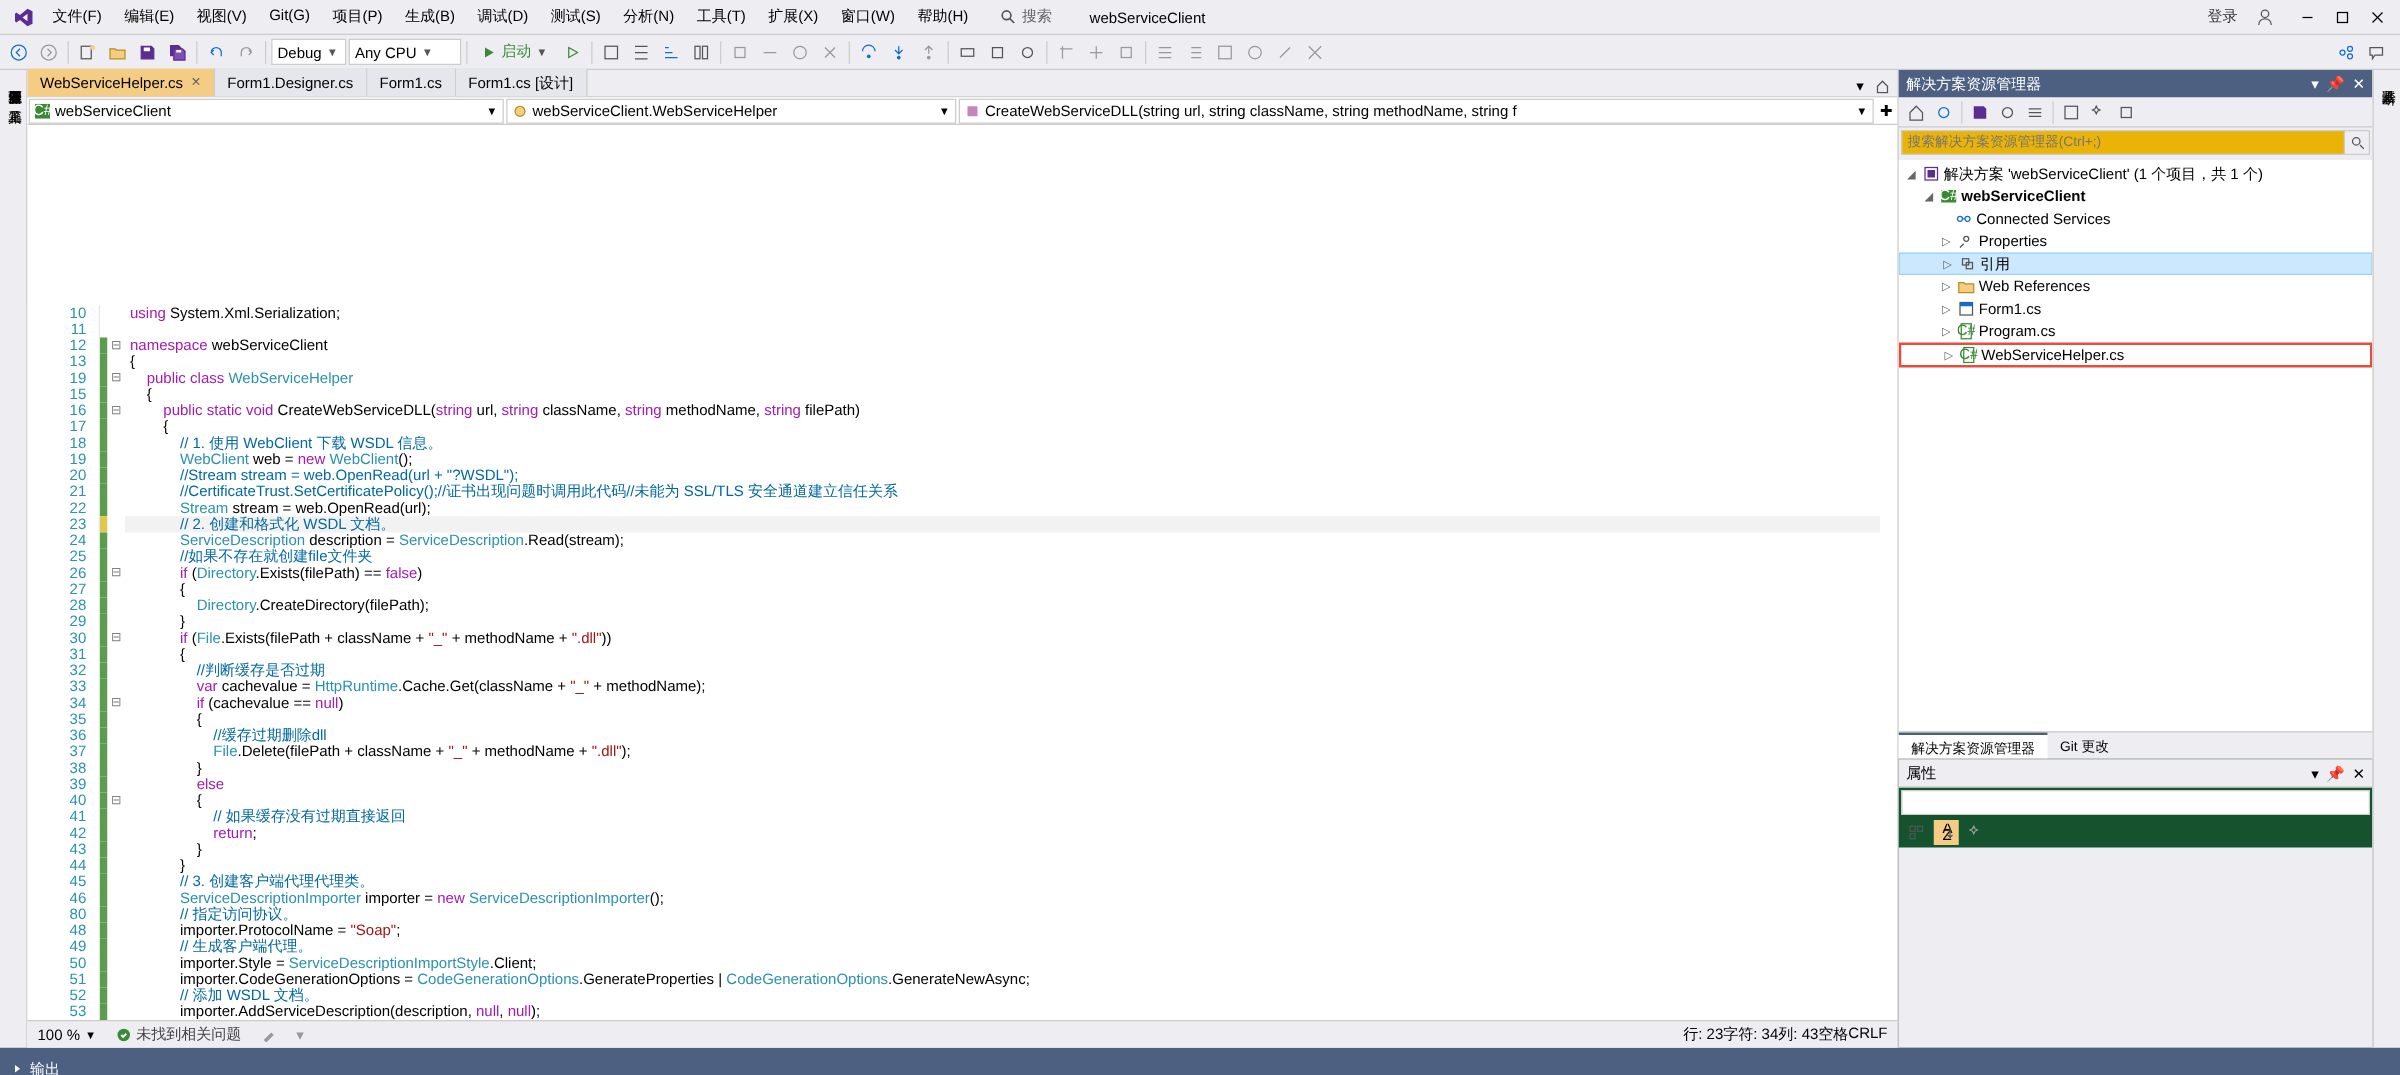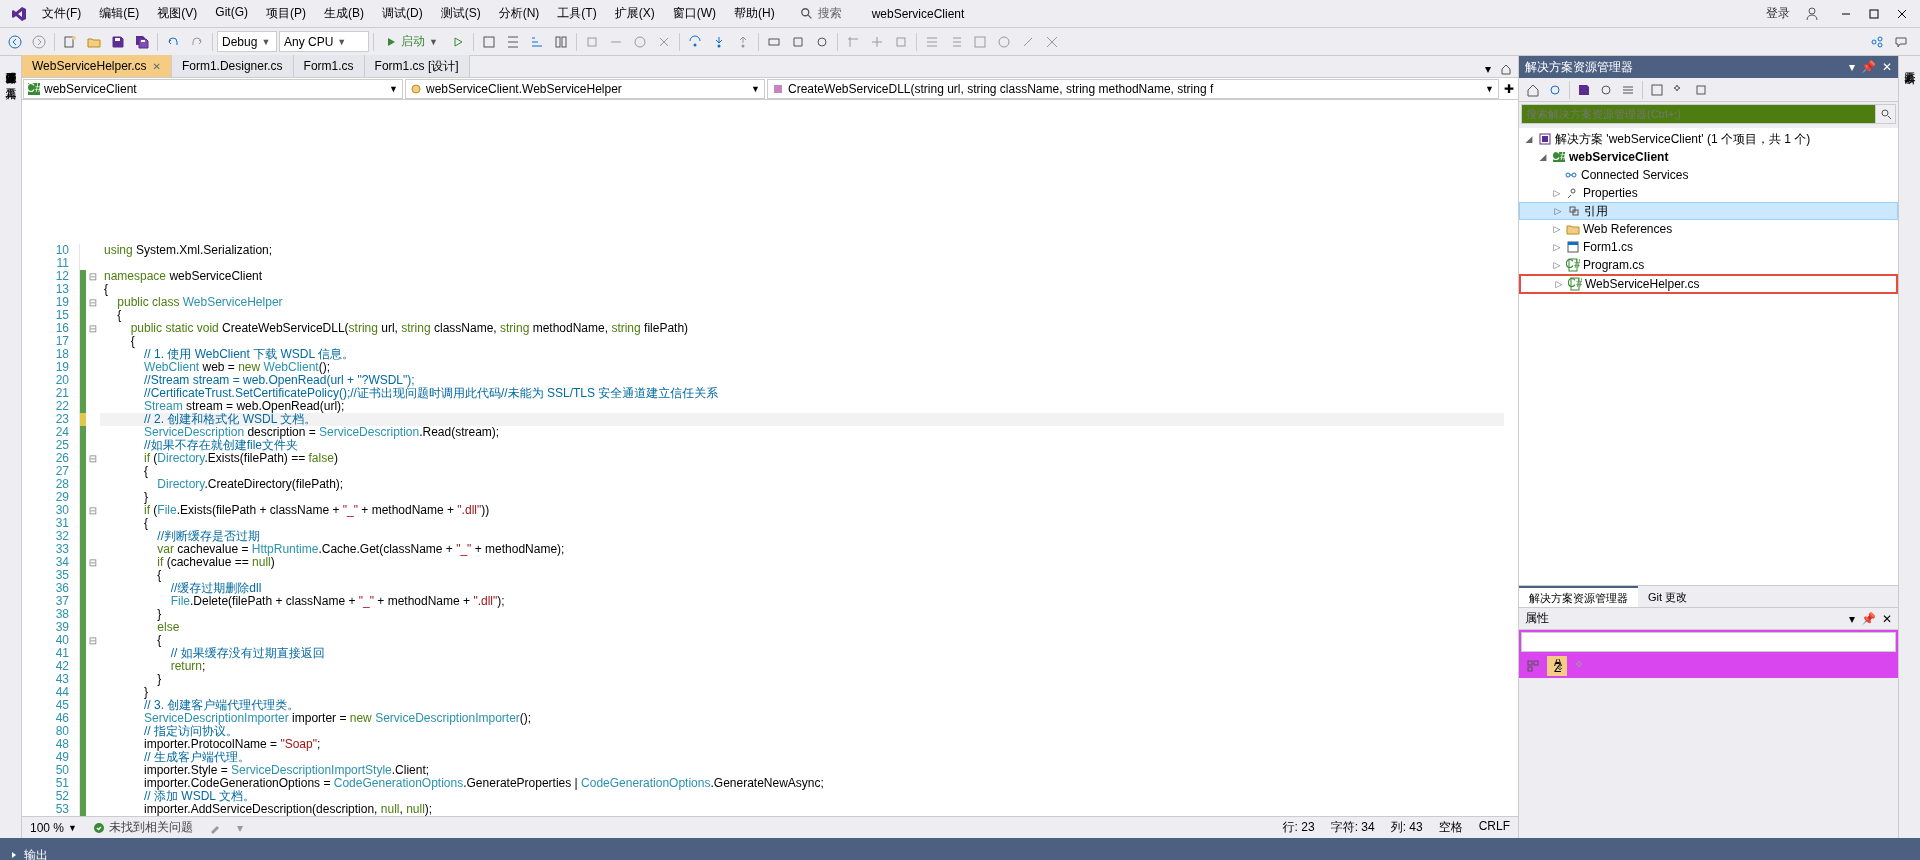--- a/index.html
+++ b/index.html
@@ -59,53 +59,53 @@
 .code { flex: 1; background: #fff; white-space: pre; color: #000; position: relative; }
 .code .line { height: 13px; padding-left: 4px; }
 .code .line.hl { background: #f2f2f2; }
 .track { width: 6px; background: #fff; }
 .track .tm { height: 13px; }
 .track .tm.g { background: #5a9e4d; }
 .track .tm.y { background: #e0c94a; }
 .scrollmap { width: 14px; background: #f5f5f5; border-left: 1px solid #ddd; position: relative; }
 .scrollmap .thumb { position: absolute; left: 2px; right: 2px; background: #c2c3c9; }
 
-.kw { color: #4d7c0f; }
+.kw { color: #a21caf; }
 .type { color: #2b91af; }
 .str { color: #a31515; }
 .com { color: #0369a1; }
 
 .ed-status { height: 22px; background: #eeeef2; border-top: 1px solid #ccc; display: flex; align-items: center; padding: 0 8px; font-size: 11px; gap: 16px; }
 .ed-status .zoom { display: flex; align-items: center; gap: 4px; }
 .ed-status .issue { display: flex; align-items: center; gap: 4px; color: #444; }
-.ed-status .right { margin-left: auto; display: flex; gap: 16px; }
+.ed-status .right { margin-left: auto; display: flex; }
 
 
 .right-panel { width: 380px; background: #eeeef2; border-left: 1px solid #ccc; display: flex; flex-direction: column; }
 .panel-header { height: 22px; background: #4d6082; color: #fff; display: flex; align-items: center; padding: 0 6px; font-size: 11px; }
 .panel-header .hicons { margin-left: auto; display: flex; gap: 6px; cursor: pointer; }
 .panel-toolbar { height: 24px; background: #eeeef2; display: flex; align-items: center; padding: 0 4px; gap: 2px; border-bottom: 1px solid #ccc; }
 .ptb-btn { width: 20px; height: 20px; display: flex; align-items: center; justify-content: center; cursor: pointer; }
 .panel-search { height: 22px; margin: 2px; display: flex; }
-.panel-search input { flex: 1; height: 20px; border: 1px solid #ccc; padding: 0 4px; font-size: 11px; background: #4d7c0f; }
+.panel-search input { flex: 1; height: 20px; border: 1px solid #ccc; padding: 0 4px; font-size: 11px; background: #eab308; }
 .panel-search .sbtn { width: 20px; height: 20px; border: 1px solid #ccc; border-left: none; display: flex; align-items: center; justify-content: center; cursor: pointer; }
 
 .tree { flex: 1; background: #fff; overflow: auto; font-size: 12px; padding: 2px 0; }
 .tree-node { height: 18px; display: flex; align-items: center; gap: 2px; cursor: pointer; padding-right: 4px; white-space: nowrap; }
 .tree-node.sel { background: #cce8ff; border: 1px solid #99d1ff; height: 18px; }
 .tree-node.hl { border: 2px solid #e74c3c; height: 20px; }
 .tn-arrow { width: 12px; text-align: center; color: #666; font-size: 9px; }
 .tn-icon { width: 16px; height: 14px; display: flex; align-items: center; justify-content: center; font-size: 11px; }
 .tn-bold { font-weight: bold; }
 
 .panel-tabs { height: 22px; background: #eeeef2; display: flex; border-top: 1px solid #ccc; }
 .ptab { padding: 0 10px; height: 22px; display: flex; align-items: center; cursor: pointer; font-size: 11px; }
 .ptab.active { background: #fff; border-top: 2px solid #4d6082; }
 
-.props-panel { background: #d946ef; border-top: 1px solid #ccc; }
+.props-panel { background: #14532d; border-top: 1px solid #ccc; }
 .props-header { height: 22px; background: #eeeef2; display: flex; align-items: center; padding: 0 6px; font-size: 11px; border-bottom: 1px solid #ccc; }
 .props-header .hicons { margin-left: auto; display: flex; gap: 6px; cursor: pointer; }
 .props-combo { height: 20px; border: 1px solid #ccc; margin: 2px; background: #fff; }
 .props-toolbar { height: 24px; display: flex; align-items: center; padding: 0 4px; gap: 4px; }
 .props-body { height: 160px; background: #eeeef2; }
 
 
 .statusbar { height: 34px; background: #4d6082; color: #fff; display: flex; align-items: center; padding: 16px 8px; font-size: 11px; }
 
 svg { display: block; }

